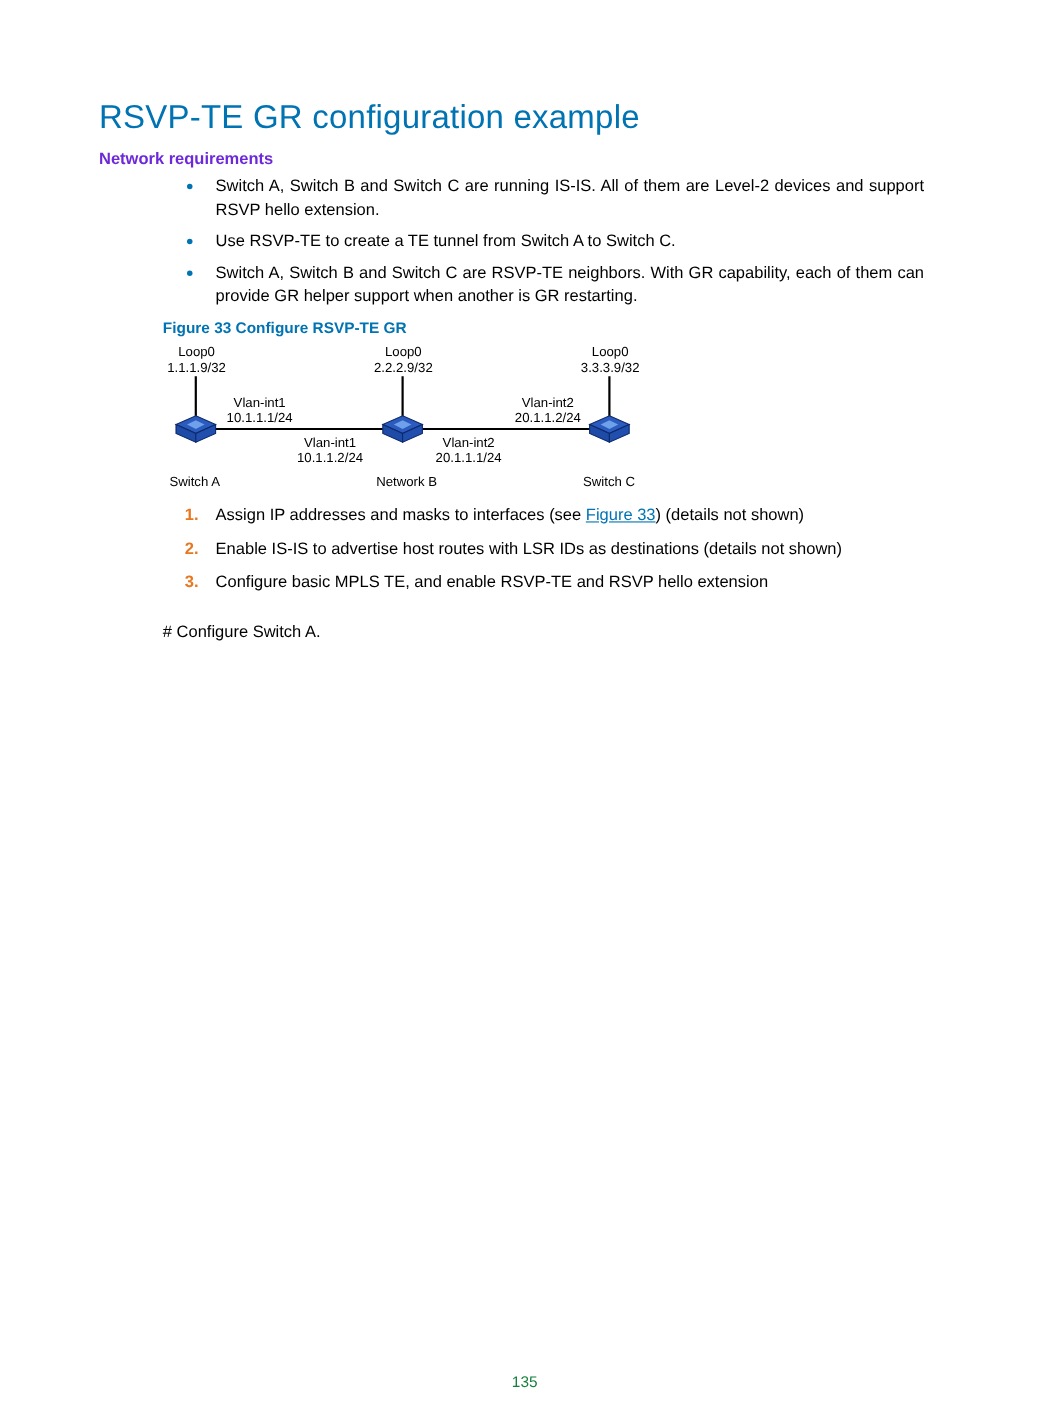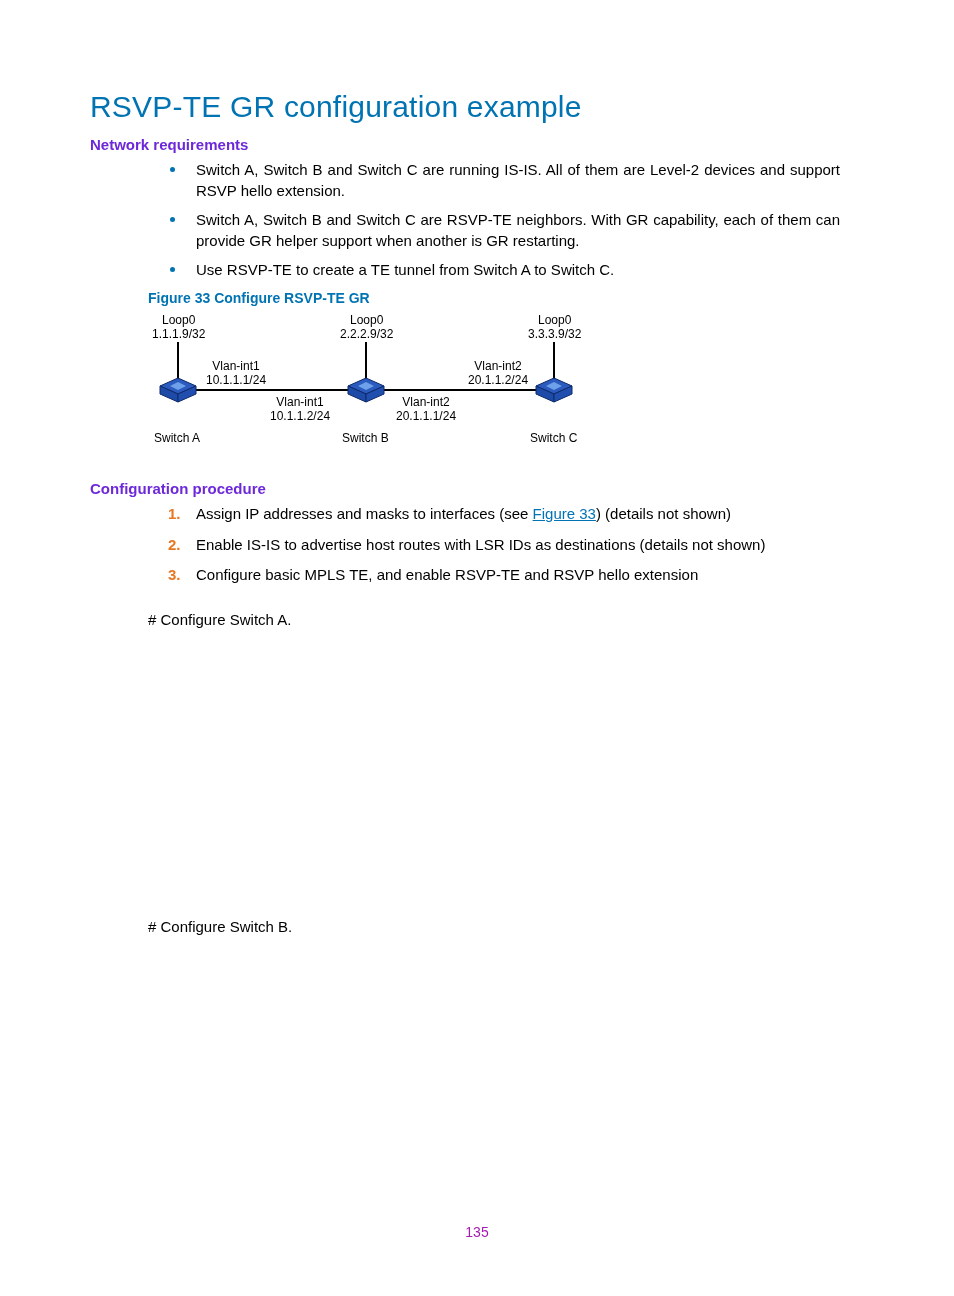--- a/index.html
+++ b/index.html
@@ -83,26 +83,26 @@
   }
   .linkish { color: #0073b3; text-decoration: underline; }
   .hashline {
     font-size: 15px;
     margin-left: 58px;
     margin-top: 24px;
   }
   .hashline.second { margin-top: 290px; }
   .page-num {
     position: absolute;
-    bottom: 56px;
+    bottom: 32px;
     left: 0;
     width: 954px;
     text-align: center;
     font-size: 14px;
-    color: #a21caf;
+    color: #15803d;
   }
 
   
   .figure {
     position: relative;
     margin-left: 58px;
     width: 460px;
     height: 140px;
     font-family: Arial, sans-serif;
   }
@@ -125,22 +125,22 @@
 <body>
 
 <div class="page">
 
   <h1 class="title">RSVP-TE GR configuration example</h1>
 
   <h2 class="subhead">Network requirements</h2>
 
   <ul class="bullets">
     <li>Switch A, Switch B and Switch C are running IS-IS. All of them are Level-2 devices and support RSVP hello extension.</li>
+    <li>Use RSVP-TE to create a TE tunnel from Switch A to Switch C.</li>
     <li>Switch A, Switch B and Switch C are RSVP-TE neighbors. With GR capability, each of them can provide GR helper support when another is GR restarting.</li>
-    <li>Use RSVP-TE to create a TE tunnel from Switch A to Switch C.</li>
   </ul>
 
   <h3 class="figcap">Figure 33 Configure RSVP-TE GR</h3>
 
   <div class="figure">
 
     <svg width="460" height="140">
 
       <line x1="30" y1="30" x2="30" y2="72" stroke="#000" stroke-width="2"></line>
       <line x1="218" y1="30" x2="218" y2="72" stroke="#000" stroke-width="2"></line>
@@ -200,32 +200,30 @@
     <div class="lbl" style="left:122px; top:84px;">
       <span>Vlan-int1</span><br>
       <span>10.1.1.2/24</span>
     </div>
     <div class="lbl" style="left:248px; top:84px;">
       <span>Vlan-int2</span><br>
       <span>20.1.1.1/24</span>
     </div>
 
     <div class="lbl" style="left:6px;   top:120px;">Switch A</div>
-    <div class="lbl" style="left:194px; top:120px;">Switch B</div>
+    <div class="lbl" style="left:194px; top:120px;">Network B</div>
     <div class="lbl" style="left:382px; top:120px;">Switch C</div>
   </div>
 
-  <h2 class="subhead" style="margin-top:28px;">Configuration procedure</h2>
 
   <ol class="steps">
     <li>
       <span>Assign IP addresses and masks to interfaces (see </span><span class="linkish">Figure 33</span><span>) (details not shown)</span>
     </li>
     <li>Enable IS-IS to advertise host routes with LSR IDs as destinations (details not shown)</li>
     <li>Configure basic MPLS TE, and enable RSVP-TE and RSVP hello extension</li>
   </ol>
 
   <div class="hashline"># Configure Switch A.</div>
 
-  <div class="hashline second"># Configure Switch B.</div>
 
   <div class="page-num">135</div>
 </div>
 
 </body></html>

